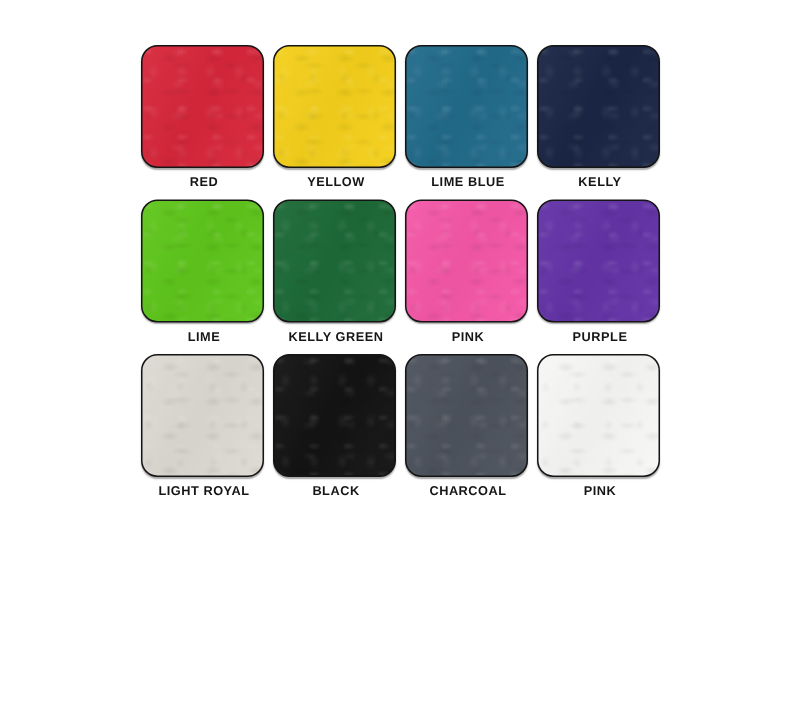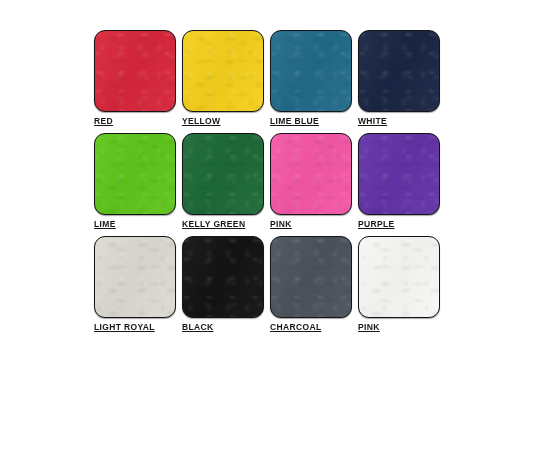--- a/index.html
+++ b/index.html
@@ -66,27 +66,27 @@
       linear-gradient(118deg, rgba(255,255,255,0.05) 0%, rgba(0,0,0,0.04) 48%, rgba(255,255,255,0.04) 100%);
     background-size: 23px 19px, 29px 23px, 19px 27px, 33px 17px, 21px 25px, 27px 21px, 100% 100%;
     opacity: 0.85;
   }
 
   .chip-label {
     position: absolute;
     left: 0;
     right: 0;
     top: 86px;
+    text-align: center;
     font-size: 8.5px;
     font-weight: bold;
     letter-spacing: 0.35px;
     color: #161616;
     white-space: nowrap;
     font-family: "Liberation Sans", sans-serif;
-    text-decoration: underline;
   }
 </style>
 </head>
 <body>
 
 <div id="chart">
   <div class="swatch-grid">
       <div class="swatch-cell">
         <div class="chip" style="background: rgb(216, 40, 60); border-color: rgb(21, 21, 21);"></div>
         <div class="chip-label">RED</div>
@@ -94,21 +94,21 @@
       <div class="swatch-cell">
         <div class="chip" style="background: rgb(244, 208, 28); border-color: rgb(21, 21, 21);"></div>
         <div class="chip-label">YELLOW</div>
       </div>
       <div class="swatch-cell">
         <div class="chip" style="background: rgb(35, 108, 140); border-color: rgb(21, 21, 21);"></div>
         <div class="chip-label">LIME BLUE</div>
       </div>
       <div class="swatch-cell">
         <div class="chip" style="background: rgb(27, 39, 70); border-color: rgb(21, 21, 21);"></div>
-        <div class="chip-label">WHITE</div>
+        <div class="chip-label">KELLY</div>
       </div>
       <div class="swatch-cell">
         <div class="chip" style="background: rgb(95, 198, 28); border-color: rgb(21, 21, 21);"></div>
         <div class="chip-label">LIME</div>
       </div>
       <div class="swatch-cell">
         <div class="chip" style="background: rgb(30, 107, 56); border-color: rgb(21, 21, 21);"></div>
         <div class="chip-label">KELLY GREEN</div>
       </div>
       <div class="swatch-cell">

